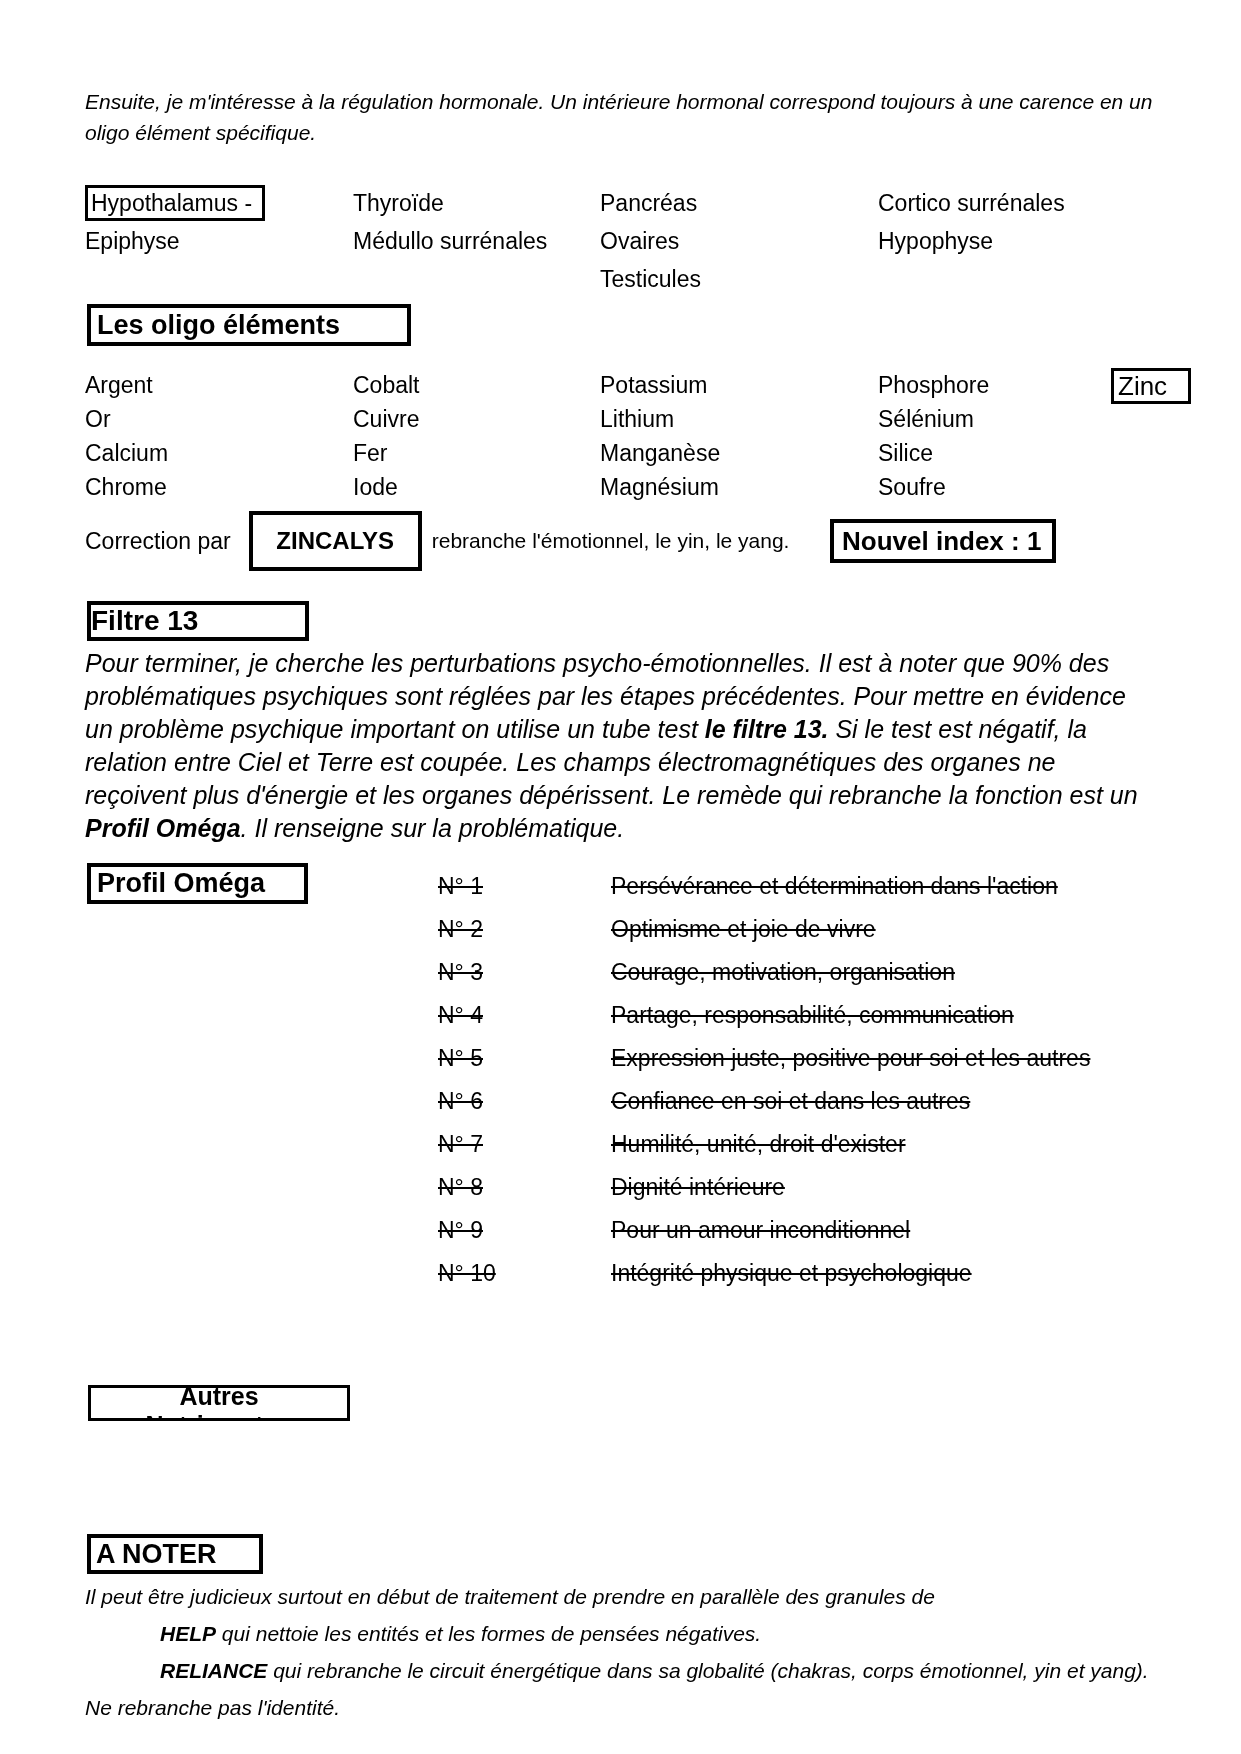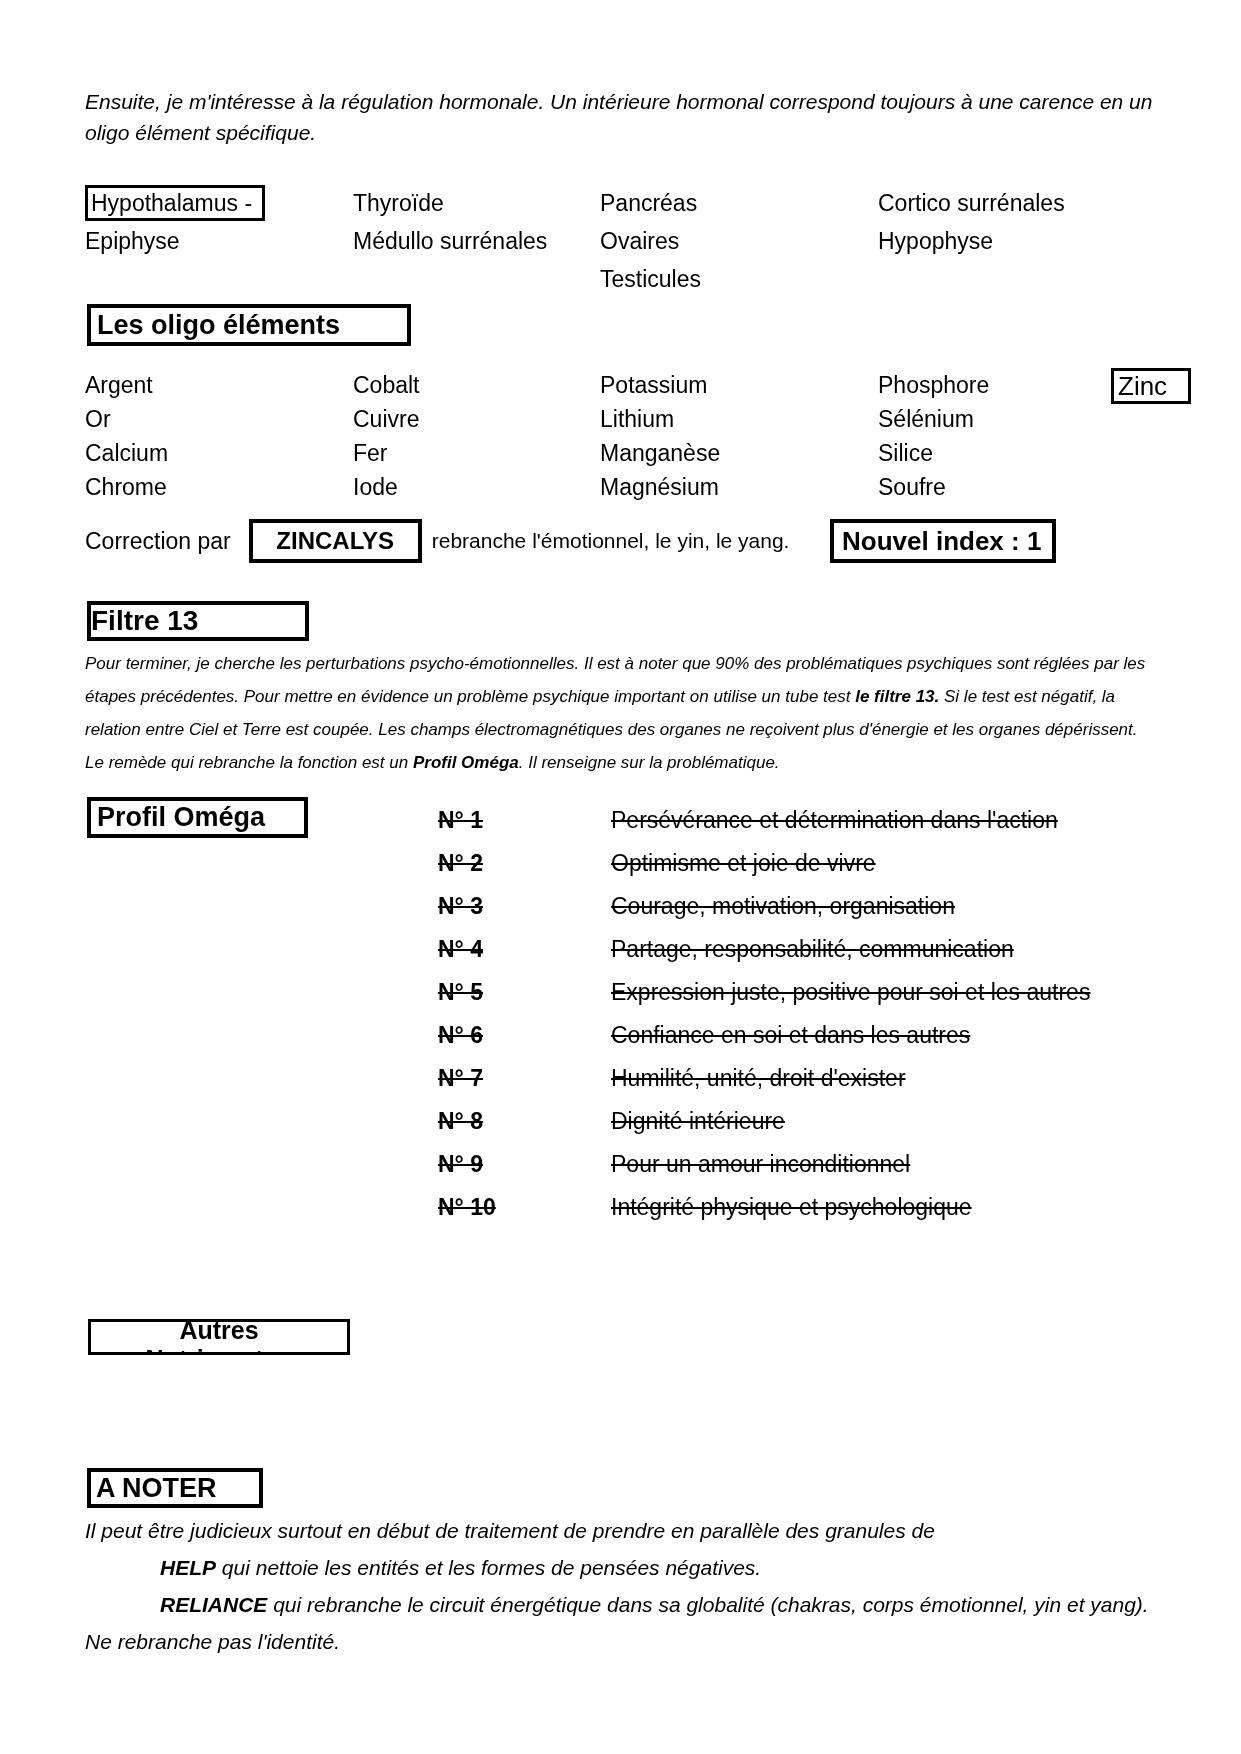--- a/index.html
+++ b/index.html
@@ -68,21 +68,21 @@
 
   
   .correction {
     margin-top:14px;
     display:flex; align-items:center;
     height:46px;
   }
   .correction .prefix { font-size:23px; white-space:nowrap; }
   .zincalys-box {
     border:4px solid #000;
-    width:173px; height:44px;
+    width:173px; height:60px;
     display:inline-flex; align-items:center; justify-content:center;
     font-weight:bold; font-size:24px;
     margin-left:18px;
   }
   .correction .suffix { font-size:21px; margin-left:10px; white-space:nowrap; }
   .index-box {
     border:4px solid #000;
     width:226px; height:44px;
     display:inline-flex; align-items:center;
     padding-left:8px;
@@ -93,38 +93,38 @@
 
   
   .filtre-head {
     margin-top:37px;
     width:222px; height:40px;
     font-size:28px;
   }
   .filtre-para {
     margin-top:6px;
     font-style:italic;
-    font-size:17px; line-height:33px;
+    font-size:25px; line-height:33px;
     max-width:1085px;
   }
   .filtre-para b { font-style:italic; }
 
   
   .profil { margin-top:18px; display:flex; align-items:flex-start; }
   .profil-head {
     width:221px; height:41px;
     font-size:27px;
     padding-left:6px;
     flex:0 0 auto;
   }
   .po-list { margin-left:130px; margin-top:2px; }
   .po-row { display:flex; height:43px; align-items:center; }
   .po-num {
     width:173px; flex:0 0 auto;
-    font-weight:bold; font-size:23px;
+    font-weight:normal; font-size:23px;
     text-decoration:line-through;
     text-decoration-thickness:2px;
     white-space:nowrap;
   }
   .po-label {
     font-size:23px;
     text-decoration:line-through;
     text-decoration-thickness:2px;
     white-space:nowrap;
   }

